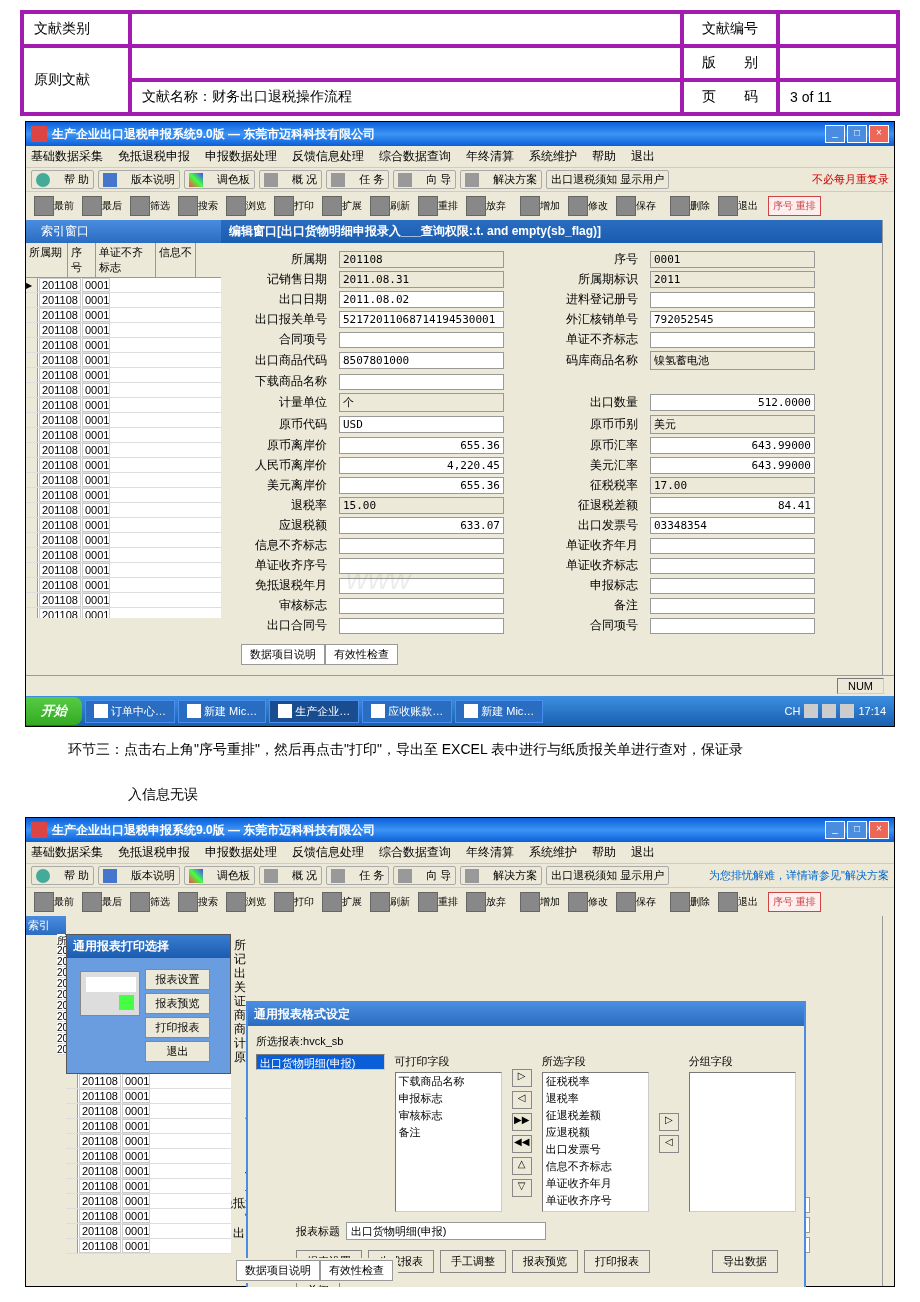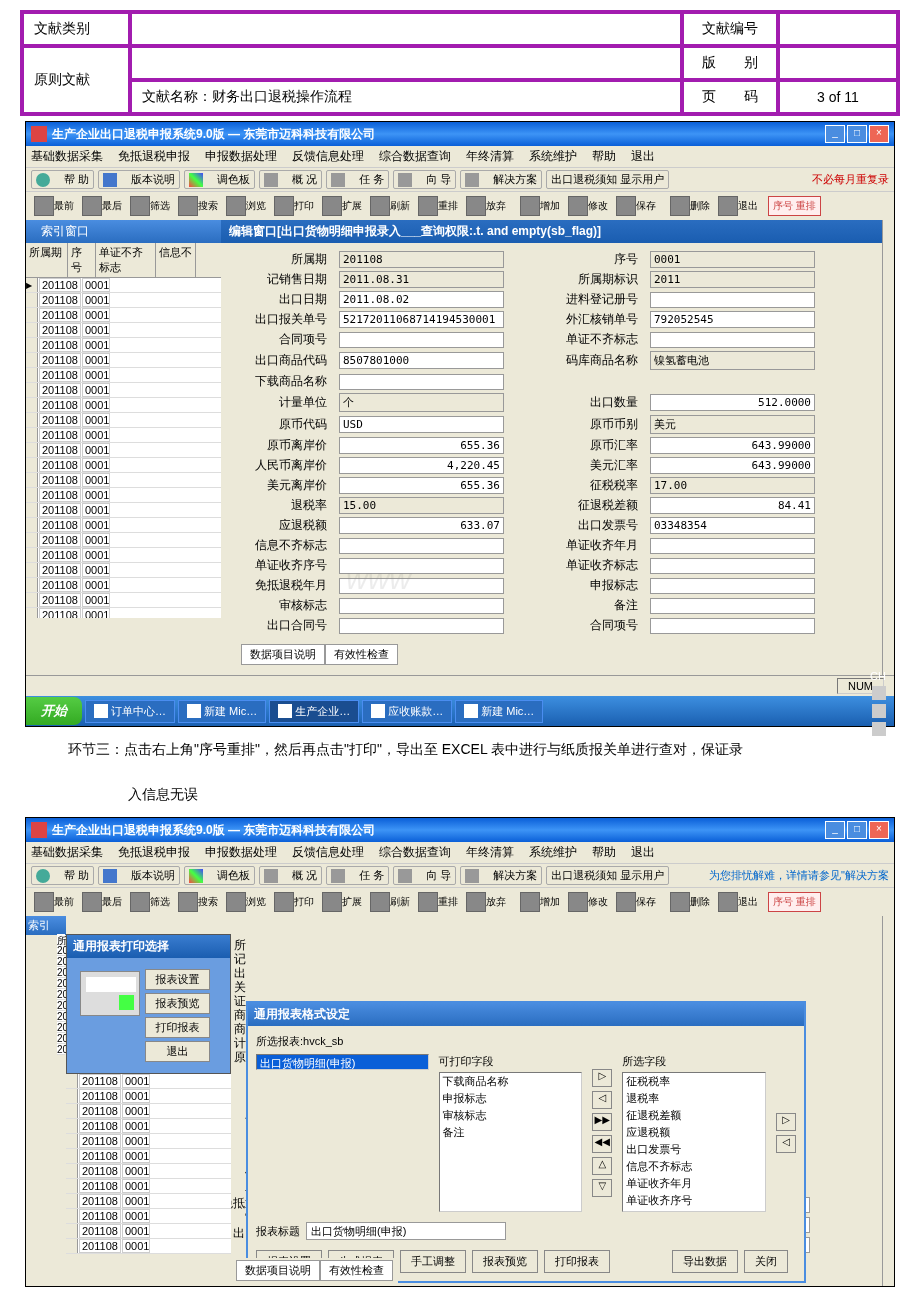--- a/index.html
+++ b/index.html
@@ -4,21 +4,21 @@
 <style>
 * { box-sizing: border-box; margin: 0; padding: 0; }
 body { font-family: "SimSun", "宋体", Arial, sans-serif; font-size: 12px; background: #fff; width: 920px; }
 
 
 .doc-header { border-collapse: collapse; width: 880px; margin: 10px auto 5px; }
 .doc-header td { border: 4px solid #a21caf; padding: 6px 10px; font-size: 14px; }
 .doc-header .label { width: 90px; }
 .doc-header .wide { width: 460px; }
 .doc-header .label2 { width: 80px; text-align: center; }
-.doc-header .val { width: 100px; text-align: center; }
+.doc-header .val { width: 100px; text-align: left; }
 
 
 .screenshot { width: 870px; margin: 0 auto; border: 1px solid #000; background: #ece9d8; position: relative; }
 
 
 .titlebar { background: linear-gradient(to bottom, #0a5fd8, #3d94f6, #0a5fd8); color: #fff; padding: 3px 5px; display: flex; align-items: center; font-size: 12px; }
 .titlebar .icon-tax { width: 16px; height: 16px; background: #d44; margin-right: 5px; }
 .titlebar .title-text { flex: 1; font-weight: bold; }
 .win-btns { display: flex; gap: 2px; }
 .win-btn { width: 20px; height: 18px; background: #4a8de0; border: 1px solid #fff; color: #fff; font-size: 10px; text-align: center; line-height: 14px; }
@@ -81,21 +81,21 @@
 
 .statusbar { background: #ece9d8; border-top: 1px solid #999; padding: 2px 10px; text-align: right; font-size: 11px; }
 .statusbar span { display: inline-block; border: 1px inset #ccc; padding: 1px 10px; }
 
 
 .taskbar { background: linear-gradient(to bottom, #3d8fe0, #1a5fb0); display: flex; align-items: center; height: 30px; }
 .start-btn { background: linear-gradient(to bottom, #5c4, #3a2); color: #fff; padding: 5px 15px; font-weight: bold; font-style: italic; font-size: 13px; border-radius: 0 8px 8px 0; }
 .task-item { background: #2a6dc0; color: #fff; padding: 3px 8px; margin-left: 3px; font-size: 11px; border: 1px solid #4a8df0; display: flex; align-items: center; gap: 3px; }
 .task-item.active { background: #1a4d90; }
 .task-icon { width: 14px; height: 14px; background: #fff; }
-.tray { margin-left: auto; color: #fff; font-size: 11px; padding: 0 8px; display: flex; gap: 4px; align-items: flex-end; flex-direction: column; }
+.tray { margin-left: auto; color: #fff; font-size: 11px; padding: 0 8px; display: flex; gap: 4px; align-items: center; }
 .tray-icon { width: 14px; height: 14px; background: #ccc; }
 
 
 .para { font-size: 14px; padding: 10px 40px; text-indent: 2em; line-height: 1.8; }
 .para-indent { padding-left: 100px; }
 
 .watermark { position: absolute; opacity: 0.15; color: #888; font-size: 30px; font-style: italic; pointer-events: none; }
 
 
 .print-select { width: 165px; background: linear-gradient(to bottom, #4a8de0, #2a6dc0); border: 1px solid #555; padding: 0; position: relative; }
@@ -109,21 +109,21 @@
 .report-dialog { position: absolute; left: 220px; top: 85px; width: 560px; background: #ece9d8; border: 2px solid #4a8de0; }
 .report-title { background: linear-gradient(to bottom, #4a8de0, #2a6dc0); color: #fff; padding: 3px 6px; font-size: 12px; font-weight: bold; }
 .report-body { padding: 8px; font-size: 11px; }
 .report-cols { display: flex; gap: 10px; }
 .report-col { flex: 1; }
 .report-col-label { font-size: 11px; margin-bottom: 3px; }
 .report-list { background: #fff; border: 1px inset #ccc; height: 140px; overflow-y: scroll; font-size: 11px; }
 .report-list div { padding: 1px 3px; }
 .report-list .sel { background: #0a5fd8; color: #fff; }
 .arrow-btn { width: 20px; height: 18px; background: #ece9d8; border: 1px solid #888; font-size: 10px; text-align: center; margin: 2px 0; }
-.report-bottom { margin-top: 10px; display: flex; gap: 6px; align-items: center; flex-wrap: wrap; }
+.report-bottom { margin-top: 10px; display: flex; gap: 6px; align-items: center; flex-wrap: wrap; margin-left: 40px; }
 .report-input { background: #fff; border: 1px solid #999; padding: 2px 4px; font-size: 11px; width: 200px; }
 .dlg-btn { background: #ece9d8; border: 1px solid #888; padding: 3px 10px; font-size: 11px; }
 
 .main-area.relative { position: relative; min-height: 370px; }
 .bg-strip { position: absolute; left: 31px; top: 18px; width: 8px; }
 .bg-strip div { height: 11px; font-size: 10px; border-bottom: 1px solid #ddd; background: #fff; }
 .left-form-labels { position: absolute; left: 195px; top: 175px; font-size: 12px; text-align: right; line-height: 15px; }
 .scrollbar-thin { width: 12px; background: #ece9d8; border-left: 1px solid #999; }
 </style>
 </head>
@@ -831,20 +831,24 @@
                 <div>信息不齐标志</div>
                 <div>单证收齐年月</div>
                 <div>单证收齐序号</div>
                 <div>单证收齐标志</div>
               </div>
           </div>
           <div style="display:flex; flex-direction:column; justify-content:center;">
             <div class="arrow-btn">▷</div>
             <div class="arrow-btn">◁</div>
           </div>
+          <div class="report-col">
+            <div class="report-col-label">分组字段</div>
+            <div class="report-list"></div>
+          </div>
         </div>
         <div class="report-bottom">
           <span>报表标题</span>
           <input class="report-input" value="出口货物明细(申报)" style="">
         </div>
         <div class="report-bottom" id="reportbtns">
             <span class="dlg-btn">报表设置</span>
             <span class="dlg-btn">生成报表</span>
             <span class="dlg-btn">手工调整</span>
             <span class="dlg-btn">报表预览</span>

